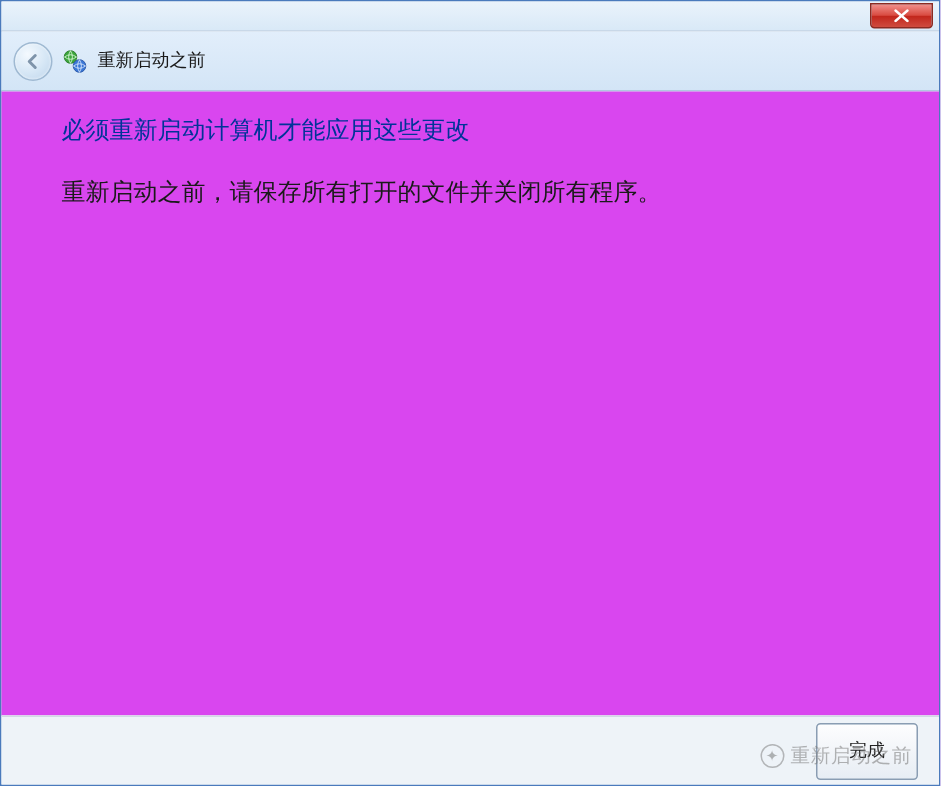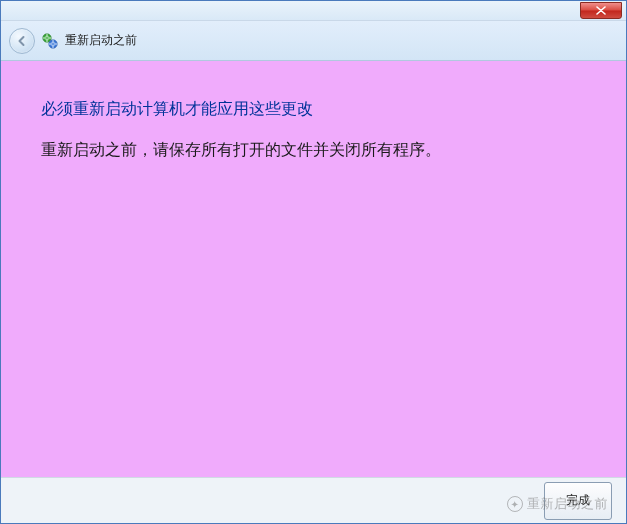--- a/index.html
+++ b/index.html
@@ -54,22 +54,22 @@
     width: 18px; height: 18px;
     position: relative;
   }
   .header-title {
     font-size: 12px;
     color: #1a1a1a;
   }
   .content {
     position: absolute;
     top: 60px; left: 0; right: 0; bottom: 46px;
-    background: #f0abfc;
-    padding: 38px 40px;
+    background: #d946ef;
+    padding: 16px 40px;
   }
   .main-heading {
     font-size: 16px;
     color: #003399;
     font-weight: normal;
     margin: 0 0 20px 0;
   }
   .body-text {
     font-size: 16px;
     color: #1a1a1a;

